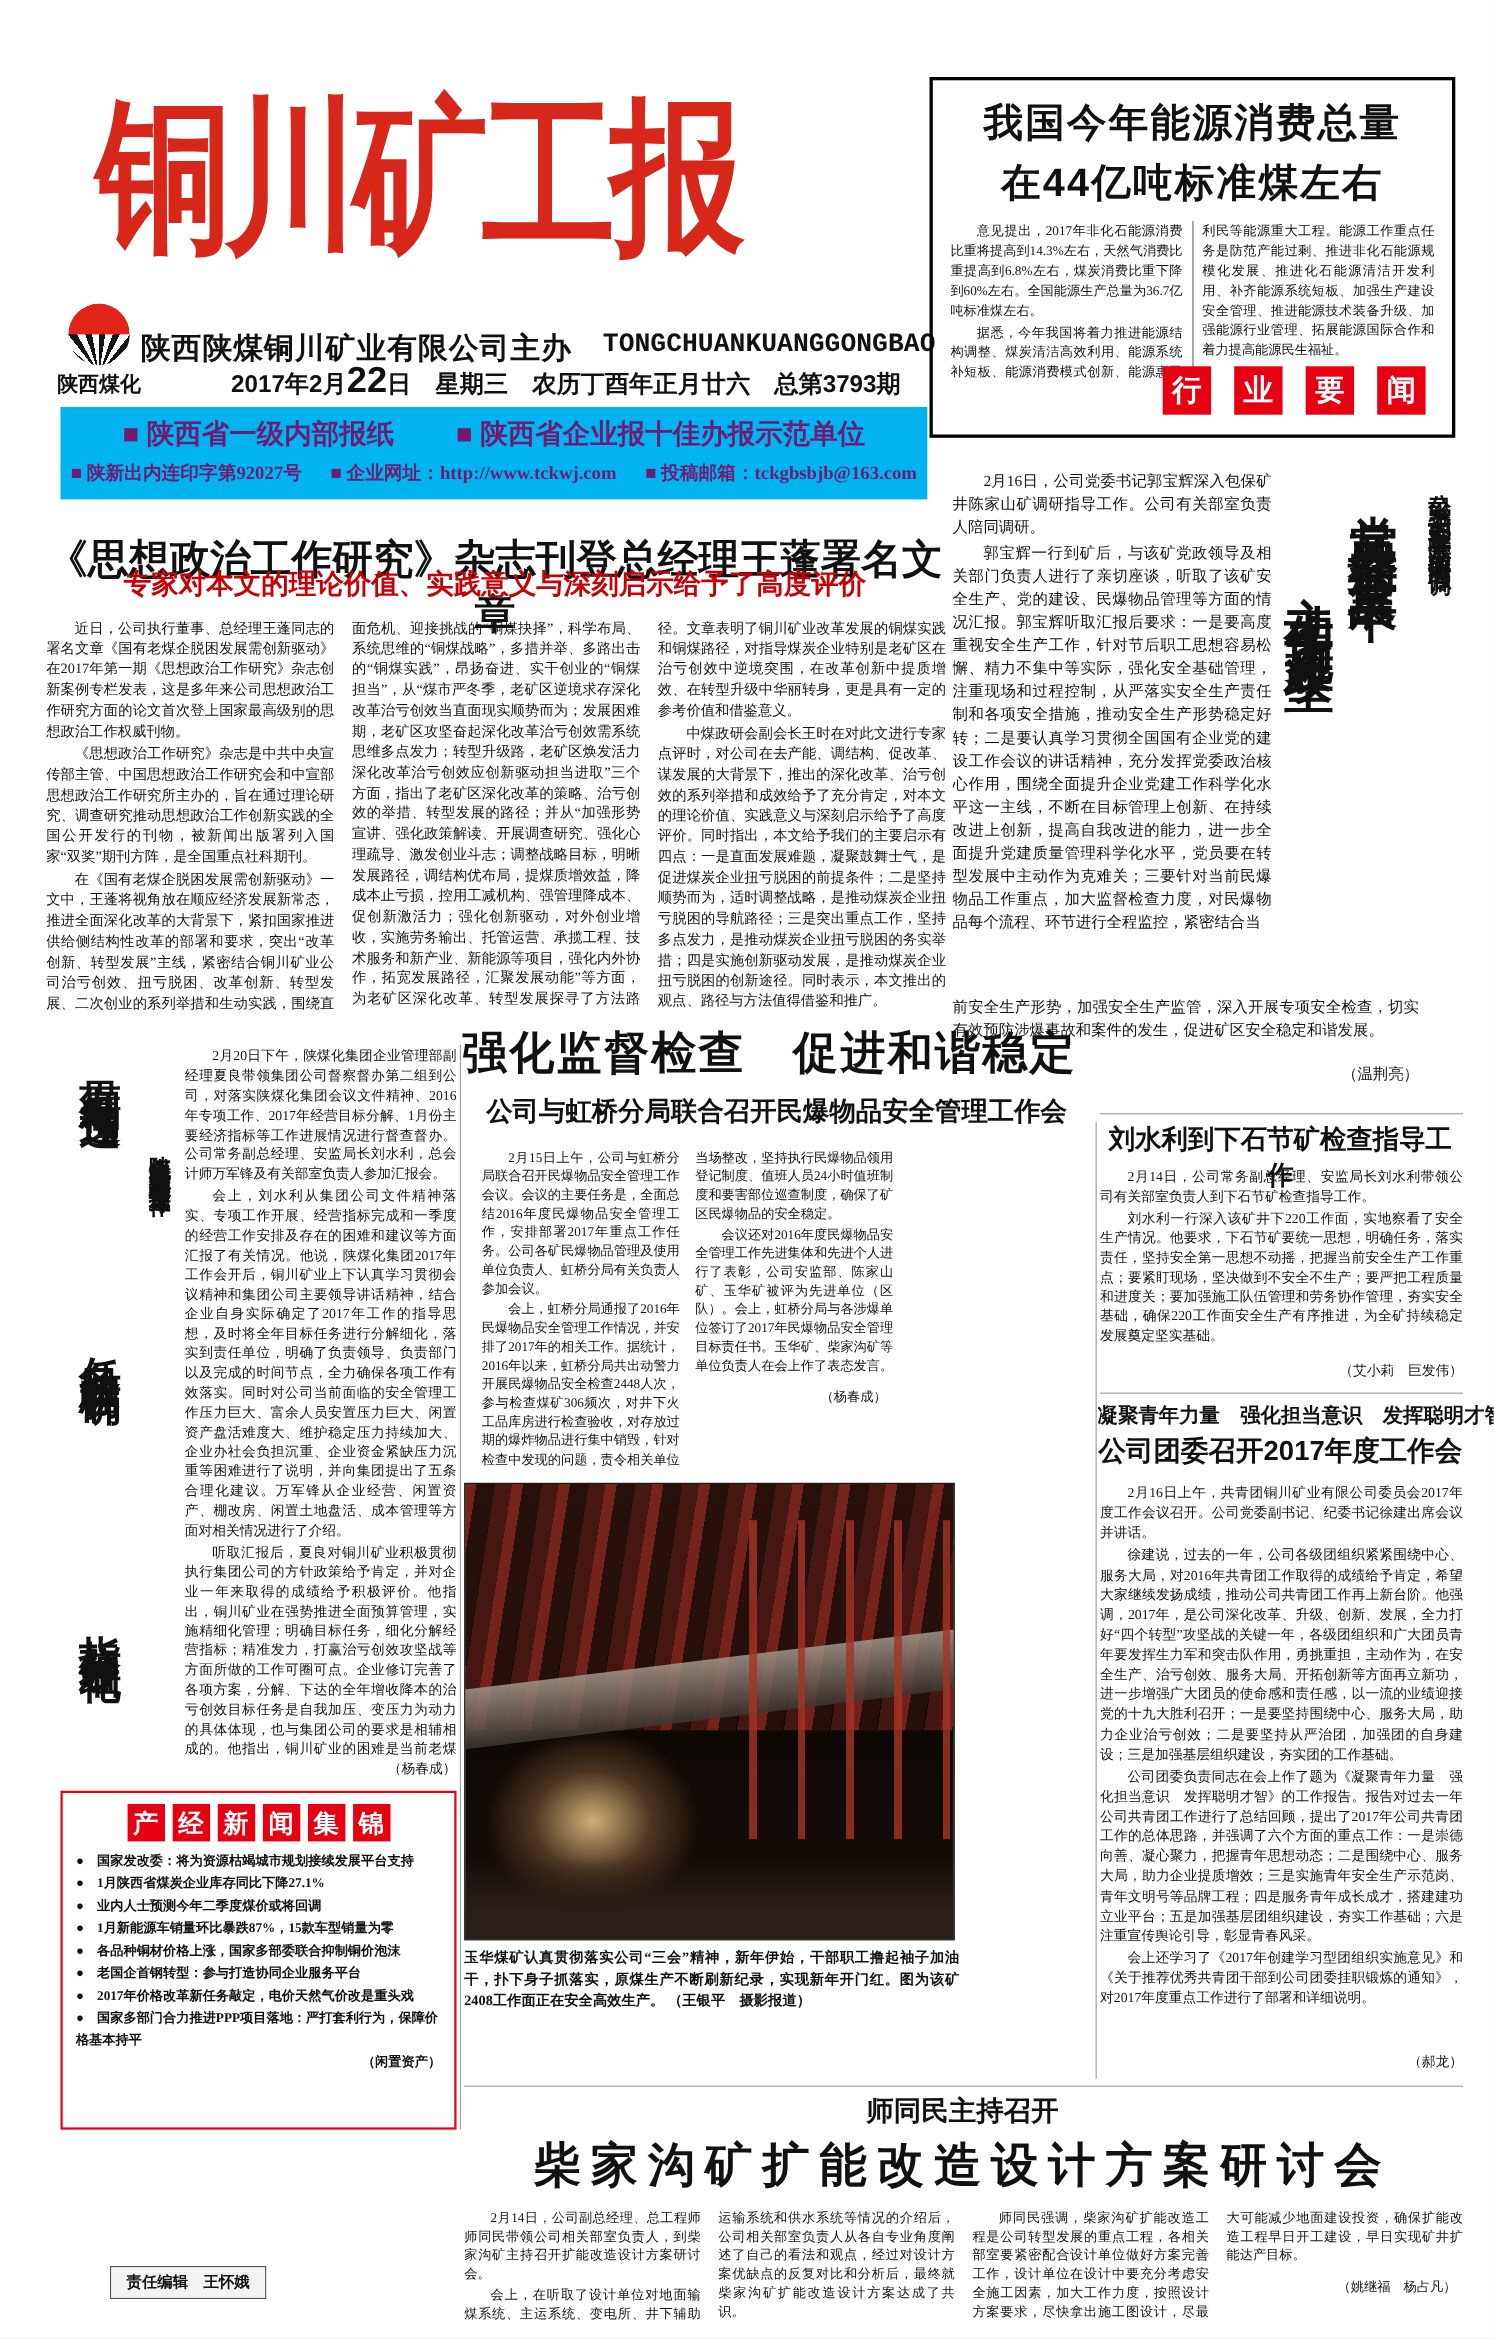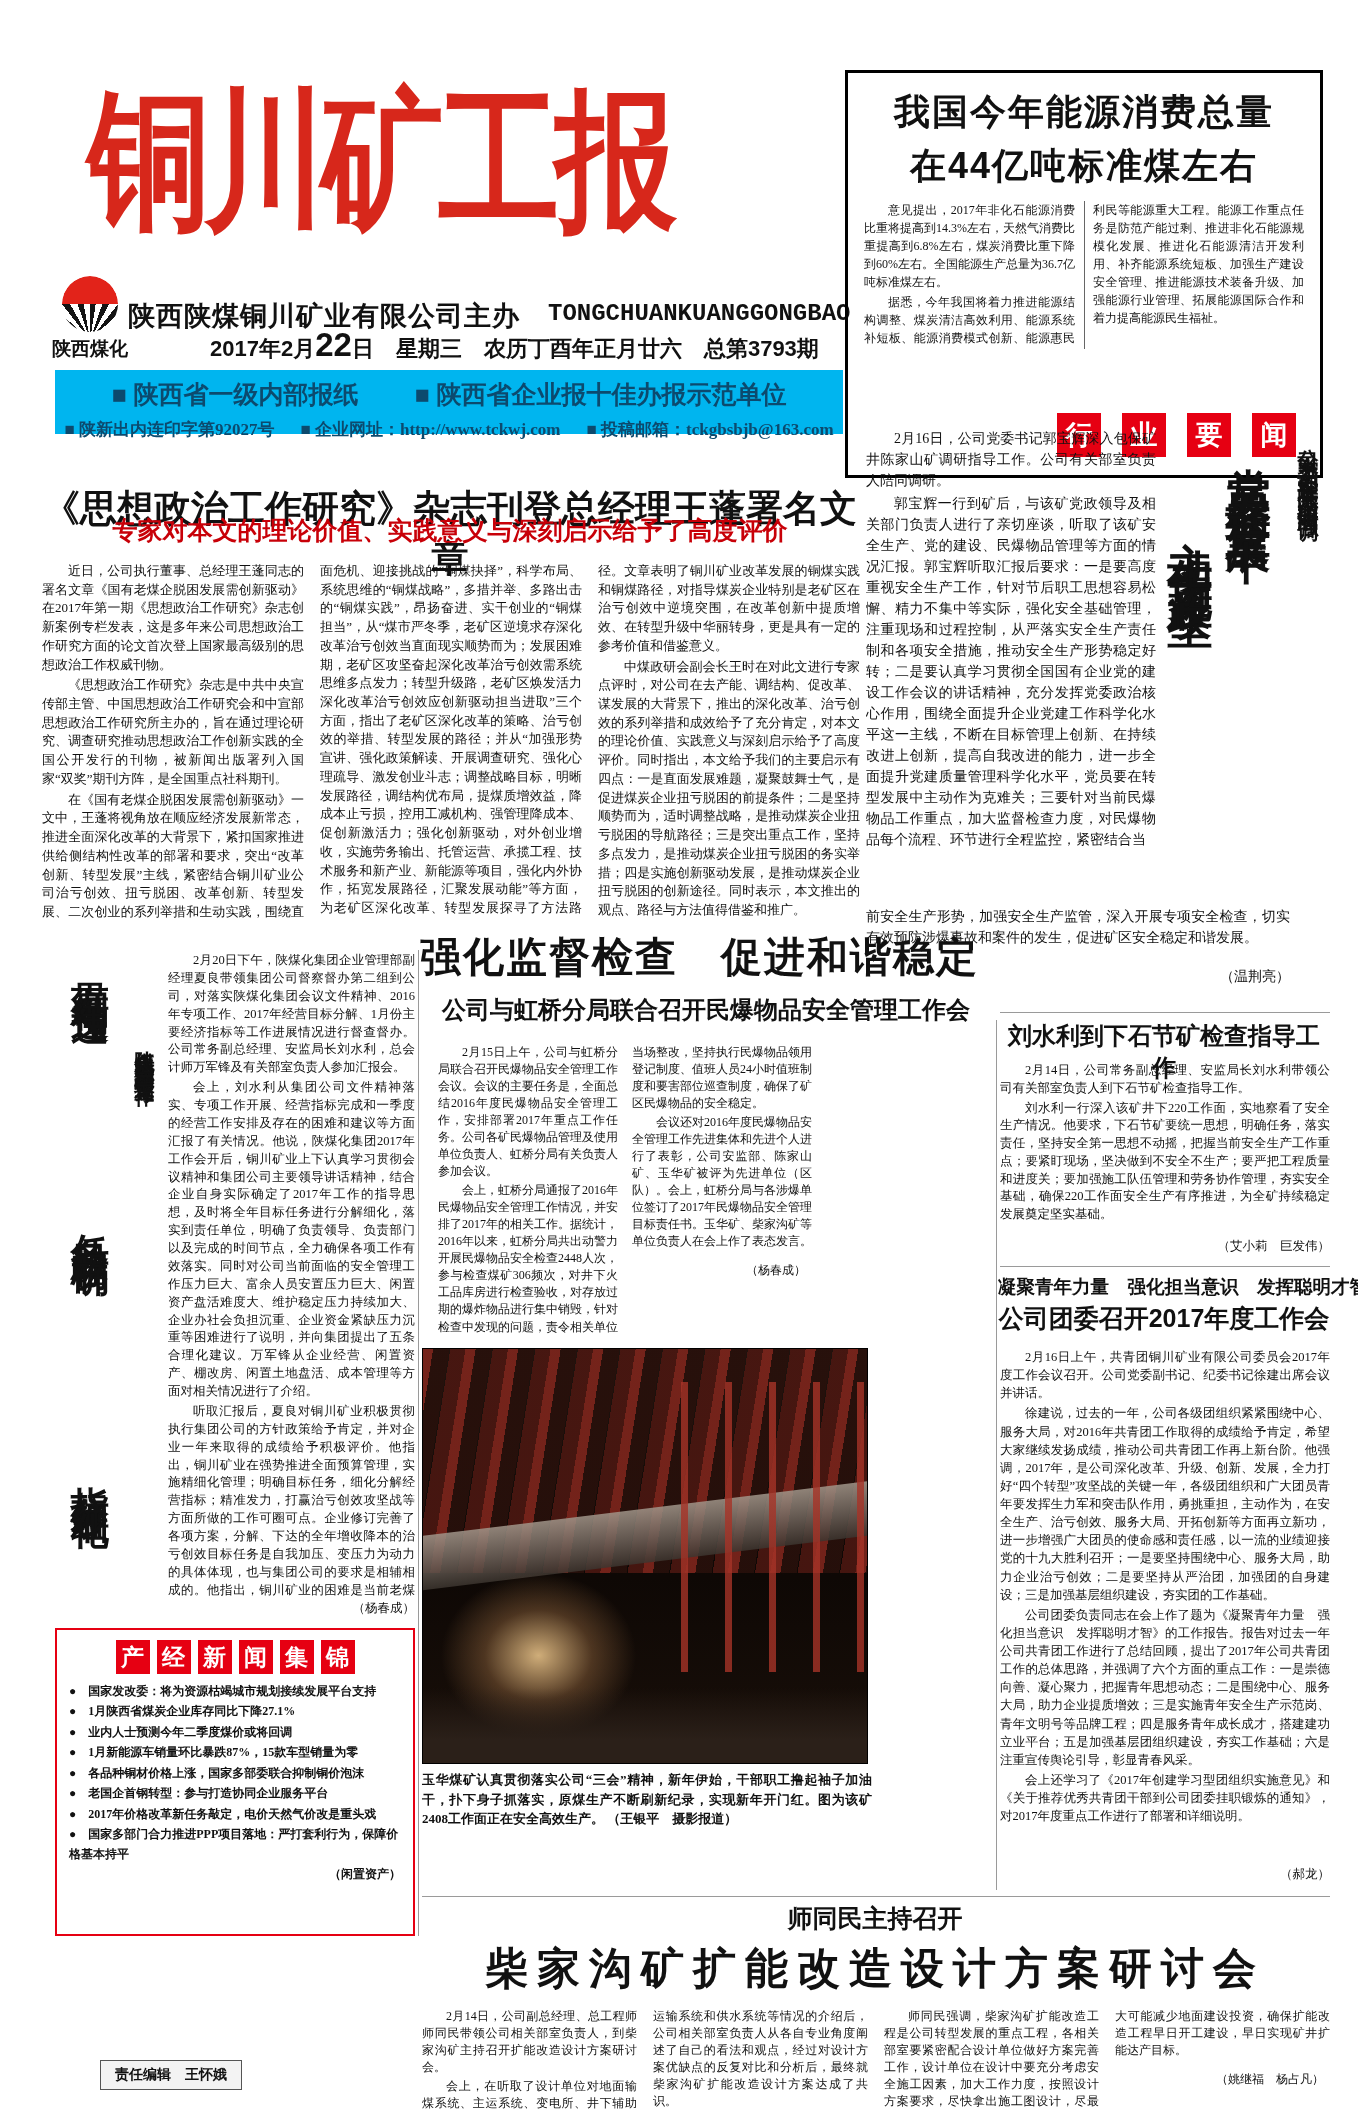--- a/index.html
+++ b/index.html
@@ -16,26 +16,26 @@
       font-family:"Liberation Serif",serif;white-space:nowrap;}
   .logo{left:62px;top:276px;width:56px;height:56px;border-radius:50%;overflow:hidden;background:#fff;}
   .logo-top{position:absolute;top:0;left:0;right:0;height:52%;background:#e2231a;border-radius:28px 28px 0 0;}
   .logo-rays{position:absolute;bottom:-8px;left:-4px;width:64px;height:36px;
       background:repeating-conic-gradient(from 246deg at 50% 100%, #141414 0 9deg, #ffffff 9deg 19deg);}
   .logo-txt{left:44px;top:336px;width:92px;text-align:center;font-size:19px;font-weight:900;}
   .sponsor{left:128px;top:298px;font-size:27px;font-weight:900;letter-spacing:1px;}
   .pinyin{left:548px;top:300px;font-size:24px;font-weight:700;letter-spacing:0;font-family:Liberation Mono, monospace;}
   .dateline{left:210px;top:330px;width:640px;font-size:22px;font-weight:700;display:flex;align-items:flex-end;gap:22px;white-space:nowrap;}
   .dateday{font-size:33px;line-height:.9;font-weight:900;}
-  .banner{left:55px;top:370px;width:788px;height:64px;background:#00b5ef;color:#0c4a6e;}
+  .banner{left:55px;top:370px;width:788px;height:84px;background:#00b5ef;color:#701a75;}
   .banner-r1{display:flex;justify-content:center;gap:56px;font-size:25px;font-weight:900;padding-top:8px;}
   .banner-r2{display:flex;justify-content:center;gap:26px;font-size:17px;font-weight:700;
       font-family:"Liberation Serif",serif;padding-top:7px;white-space:nowrap;}
   
-  .ebox{left:845px;top:70px;width:478px;height:408px;border:3px solid #000;box-sizing:border-box;padding:12px 16px;}
+  .ebox{left:845px;top:70px;width:478px;height:328px;border:3px solid #000;box-sizing:border-box;padding:12px 16px;}
   .ebox-h{text-align:center;font-size:36px;font-weight:900;letter-spacing:2px;line-height:1.5;}
   .ebox-body{margin-top:8px;height:148px;overflow:hidden;columns:2;column-gap:18px;
       column-rule:1px solid #666;font-size:12px;line-height:1.5;column-fill:auto;}
   .lead{font-weight:900;font-family:"Liberation Sans",sans-serif;}
   .tagrow{position:absolute;right:24px;bottom:18px;display:flex;gap:21px;}
   .tag{width:44px;height:44px;background:#e60012;color:#fff;font-size:27px;font-weight:900;
       display:flex;align-items:center;justify-content:center;font-family:"Liberation Sans",sans-serif;}
   
   .main-h{left:40px;top:452px;width:820px;text-align:center;font-size:37px;font-weight:700;letter-spacing:0;margin-top:32px;}
   .main-sub{left:40px;top:514px;width:820px;text-align:center;font-size:25px;font-weight:900;color:#c80008;}

